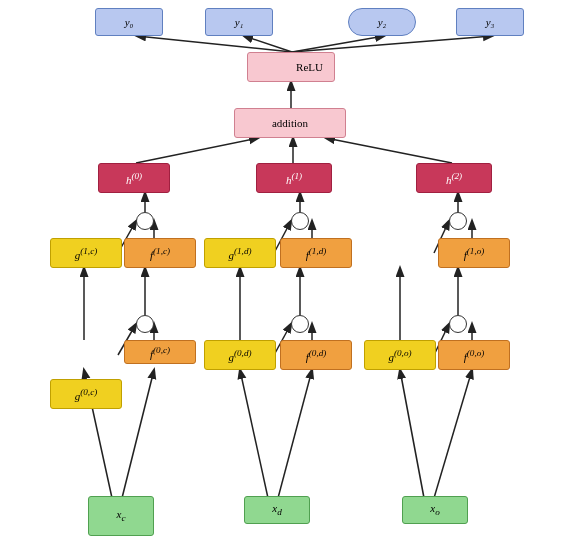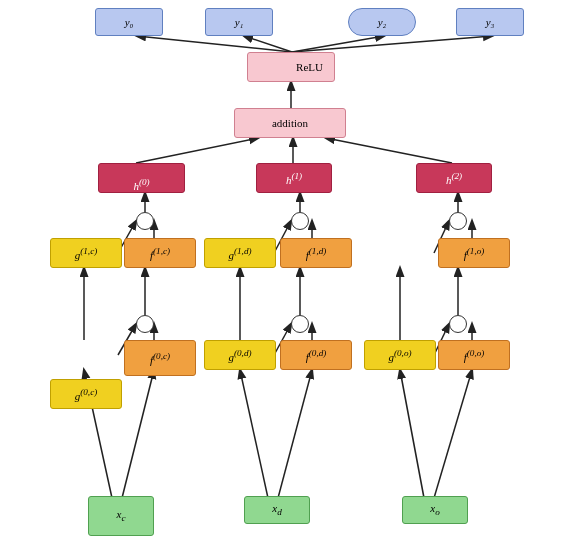--- a/index.html
+++ b/index.html
@@ -172,21 +172,21 @@
   </div>
 
   <div class="node node-pink-light" style="left:247px; top:52px; width:88px; height:30px; font-style:normal;padding-left:37px;">
     <span>ReLU</span>
   </div>
 
   <div class="node node-pink-light" style="left:234px; top:108px; width:112px; height:30px; font-style:normal;">
     <span>addition</span>
   </div>
 
-  <div class="node node-pink-dark" style="left:98px; top:163px; width:87px; height:30px;align-items:flex-end;">
+  <div class="node node-pink-dark" style="left:98px; top:163px; width:72px; height:30px;">
     <span>h<sup>(0)</sup></span>
   </div>
   <div class="node node-pink-dark" style="left:256px; top:163px; width:76px; height:30px;">
     <span>h<sup>(1)</sup></span>
   </div>
   <div class="node node-pink-dark" style="left:416px; top:163px; width:76px; height:30px;">
     <span>h<sup>(2)</sup></span>
   </div>
 
   <div class="circle-node" style="left:136px; top:212px;"></div>
@@ -217,21 +217,21 @@
   <div class="node node-yellow" style="left:50px; top:340px; width:72px; height:30px;margin-top:39px;">
     <span>g<sup>(0,c)</sup></span>
   </div>
   <div class="node node-yellow" style="left:204px; top:340px; width:72px; height:30px;">
     <span>g<sup>(0,d)</sup></span>
   </div>
   <div class="node node-yellow" style="left:364px; top:340px; width:72px; height:30px;">
     <span>g<sup>(0,o)</sup></span>
   </div>
 
-  <div class="node node-orange" style="left:124px; top:340px; width:72px; height:36px;font-family:Liberation Serif, serif;">
+  <div class="node node-orange" style="left:124px; top:340px; width:72px; height:24px;font-family:Liberation Serif, serif;">
     <span>f<sup>(0,c)</sup></span>
   </div>
   <div class="node node-orange" style="left:280px; top:340px; width:72px; height:30px;">
     <span>f<sup>(0,d)</sup></span>
   </div>
   <div class="node node-orange" style="left:438px; top:340px; width:72px; height:30px;">
     <span>f<sup>(0,o)</sup></span>
   </div>
 
   <div class="node node-green" style="left:88px; top:496px; width:66px; height:40px;">

